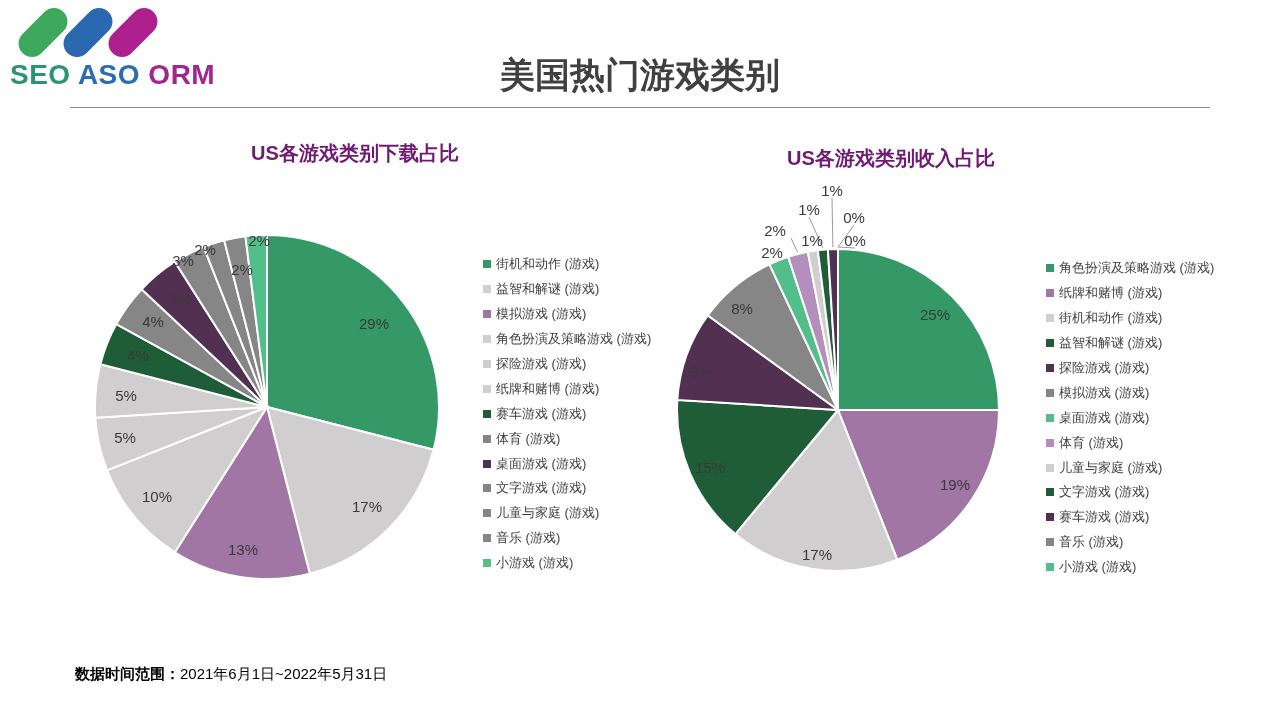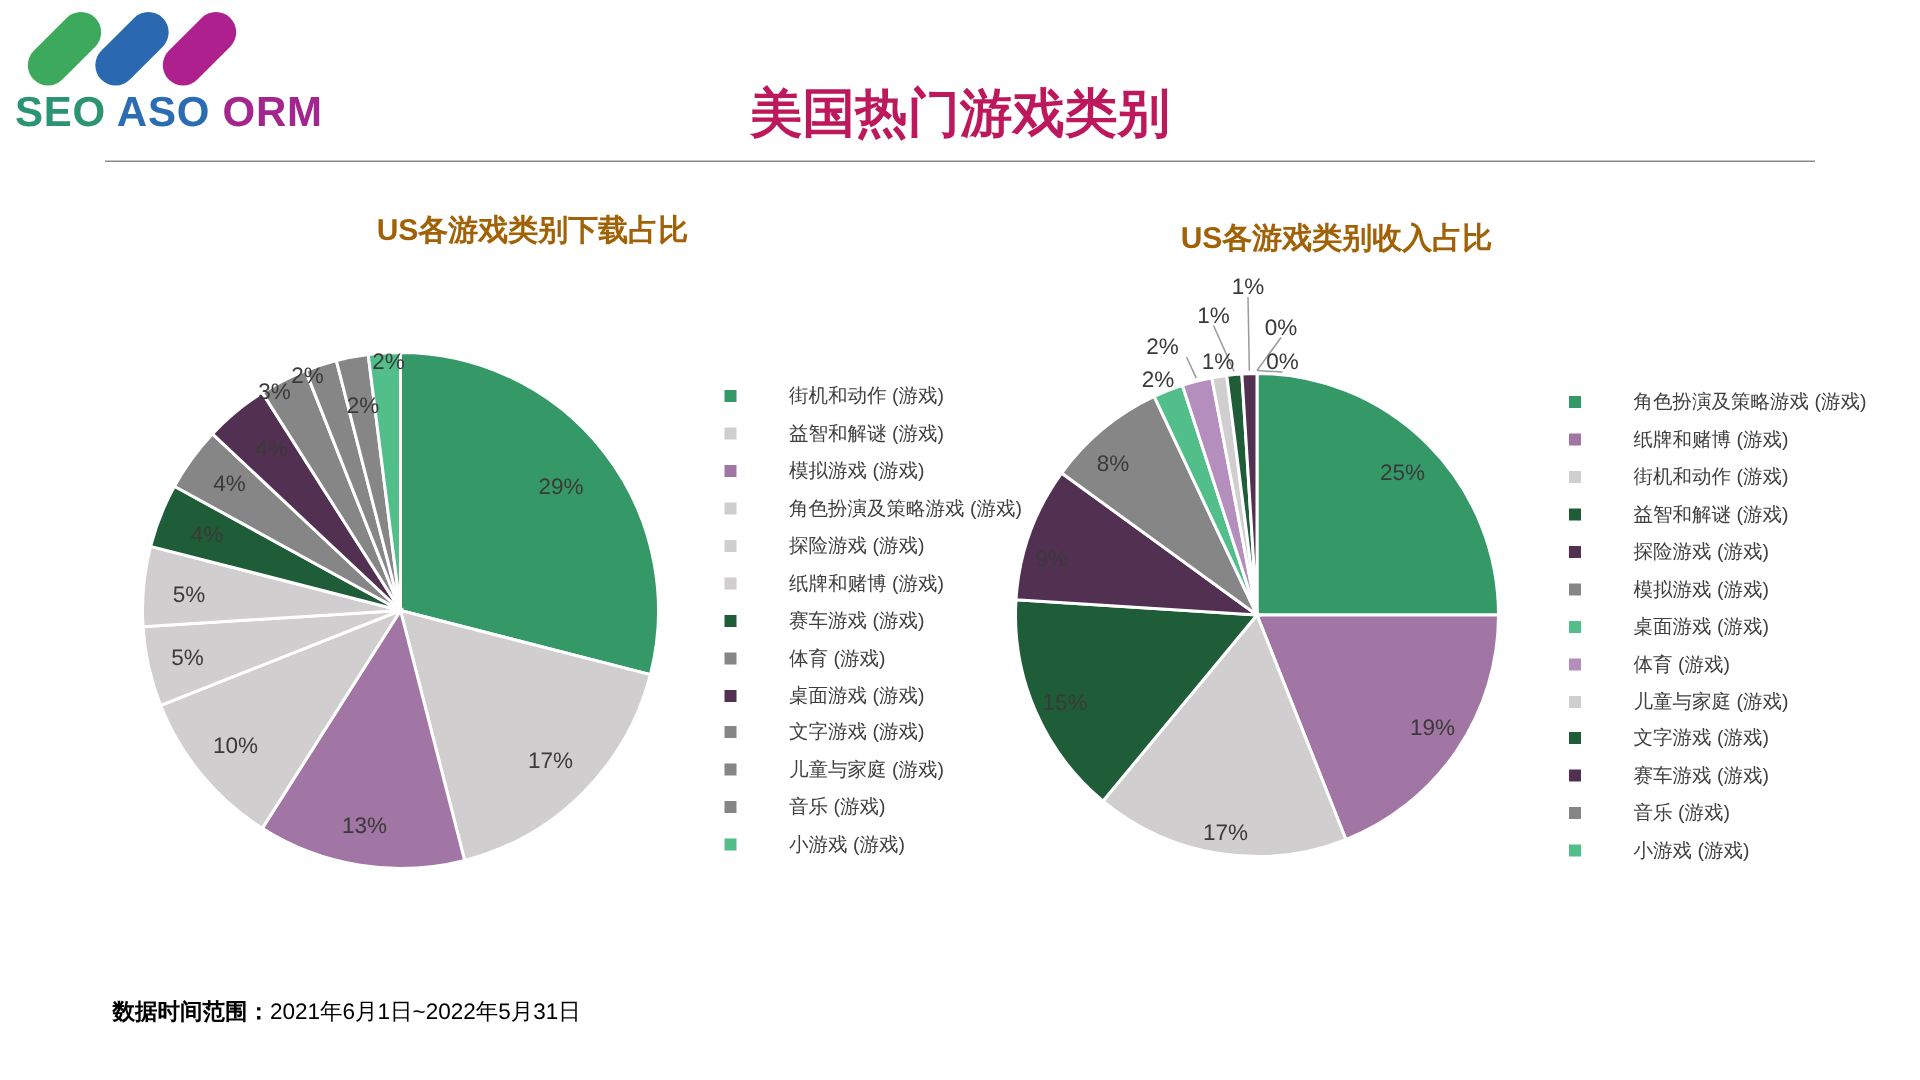--- a/index.html
+++ b/index.html
@@ -13,33 +13,33 @@
   .bar{position:absolute;width:58px;height:27px;border-radius:14px;transform:rotate(-45deg);}
   .bar1{left:6px;top:15px;background:#3DA95C;}
   .bar2{left:51px;top:15px;background:#2A68B0;}
   .bar3{left:96px;top:15px;background:#AD208D;}
   .logo-text{position:absolute;left:2px;top:55px;font-size:28px;font-weight:800;letter-spacing:.5px;white-space:nowrap;}
   .logo-text .seo{color:#2A9473;}
   .logo-text .aso{color:#2B6CB3;}
   .logo-text .orm{color:#A3258E;}
   
   .page-title{position:absolute;left:0;top:52px;width:1280px;text-align:center;
-    font-size:35px;font-weight:bold;color:#be185d;}
+    font-size:35px;font-weight:bold;color:#404040;}
   .title-rule{position:absolute;left:70px;top:107px;width:1140px;height:1px;background:#8a8a8a;}
   
-  .chart-title{position:absolute;font-size:20px;font-weight:bold;color:#a16207;text-align:center;white-space:nowrap;}
+  .chart-title{position:absolute;font-size:20px;font-weight:bold;color:#701a75;text-align:center;white-space:nowrap;}
   #chart-title-0{left:155px;top:140px;width:400px;}
   #chart-title-1{left:691px;top:145px;width:400px;}
   svg.pie{position:absolute;}
   #pie-0{left:60px;top:220px;}
   #pie-1{left:660px;top:180px;}
   .legend{position:absolute;list-style:none;margin:0;padding:0;}
   #legend-0{left:483px;top:252px;}
   #legend-1{left:1046px;top:256px;}
-  .legend li{height:24.9px;display:flex;align-items:center;gap:30px;}
+  .legend li{height:24.9px;display:flex;align-items:center;}
   .legend .sw{width:8px;height:8px;flex:0 0 8px;margin-right:5px;display:inline-block;}
   .legend .lb{font-size:13px;color:#3f3f3f;white-space:nowrap;}
   
   .footer{position:absolute;left:75px;top:665px;font-size:15px;color:#000;}
   .footer .flabel{font-weight:bold;}
   .pie-label{font-size:15px;fill:#3a3a3a;}
 </style>
 </head>
 <body>
 

